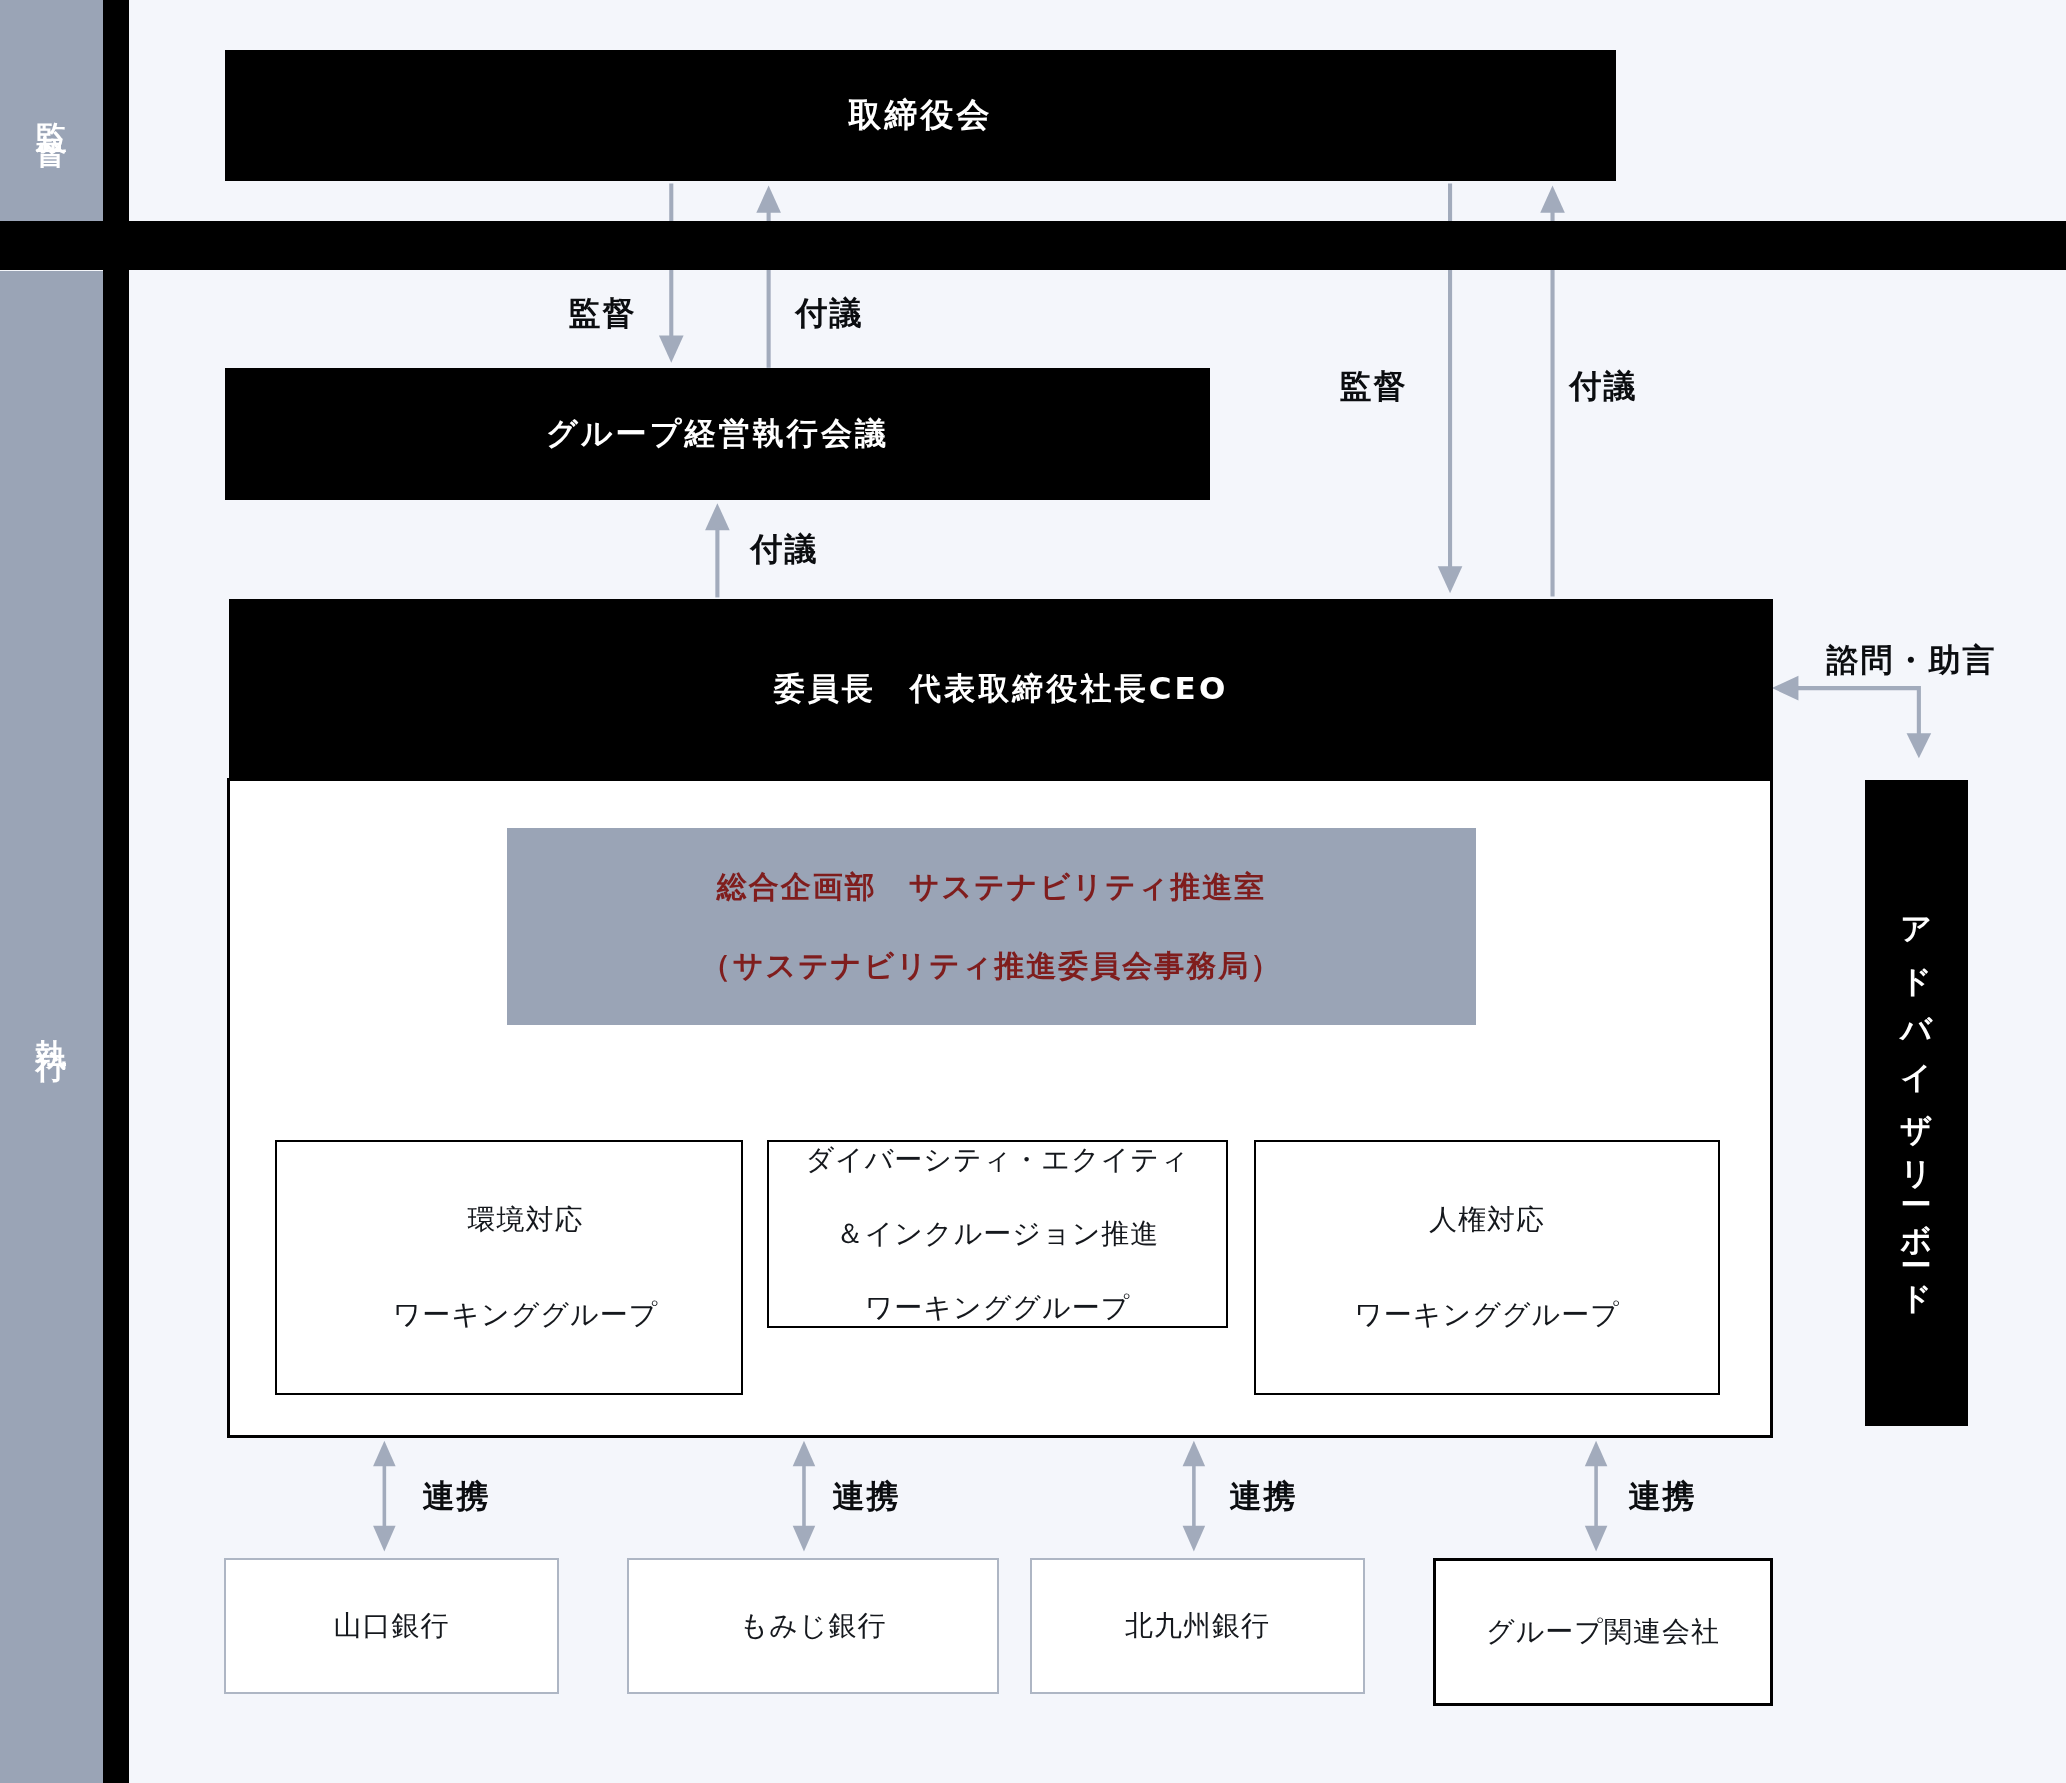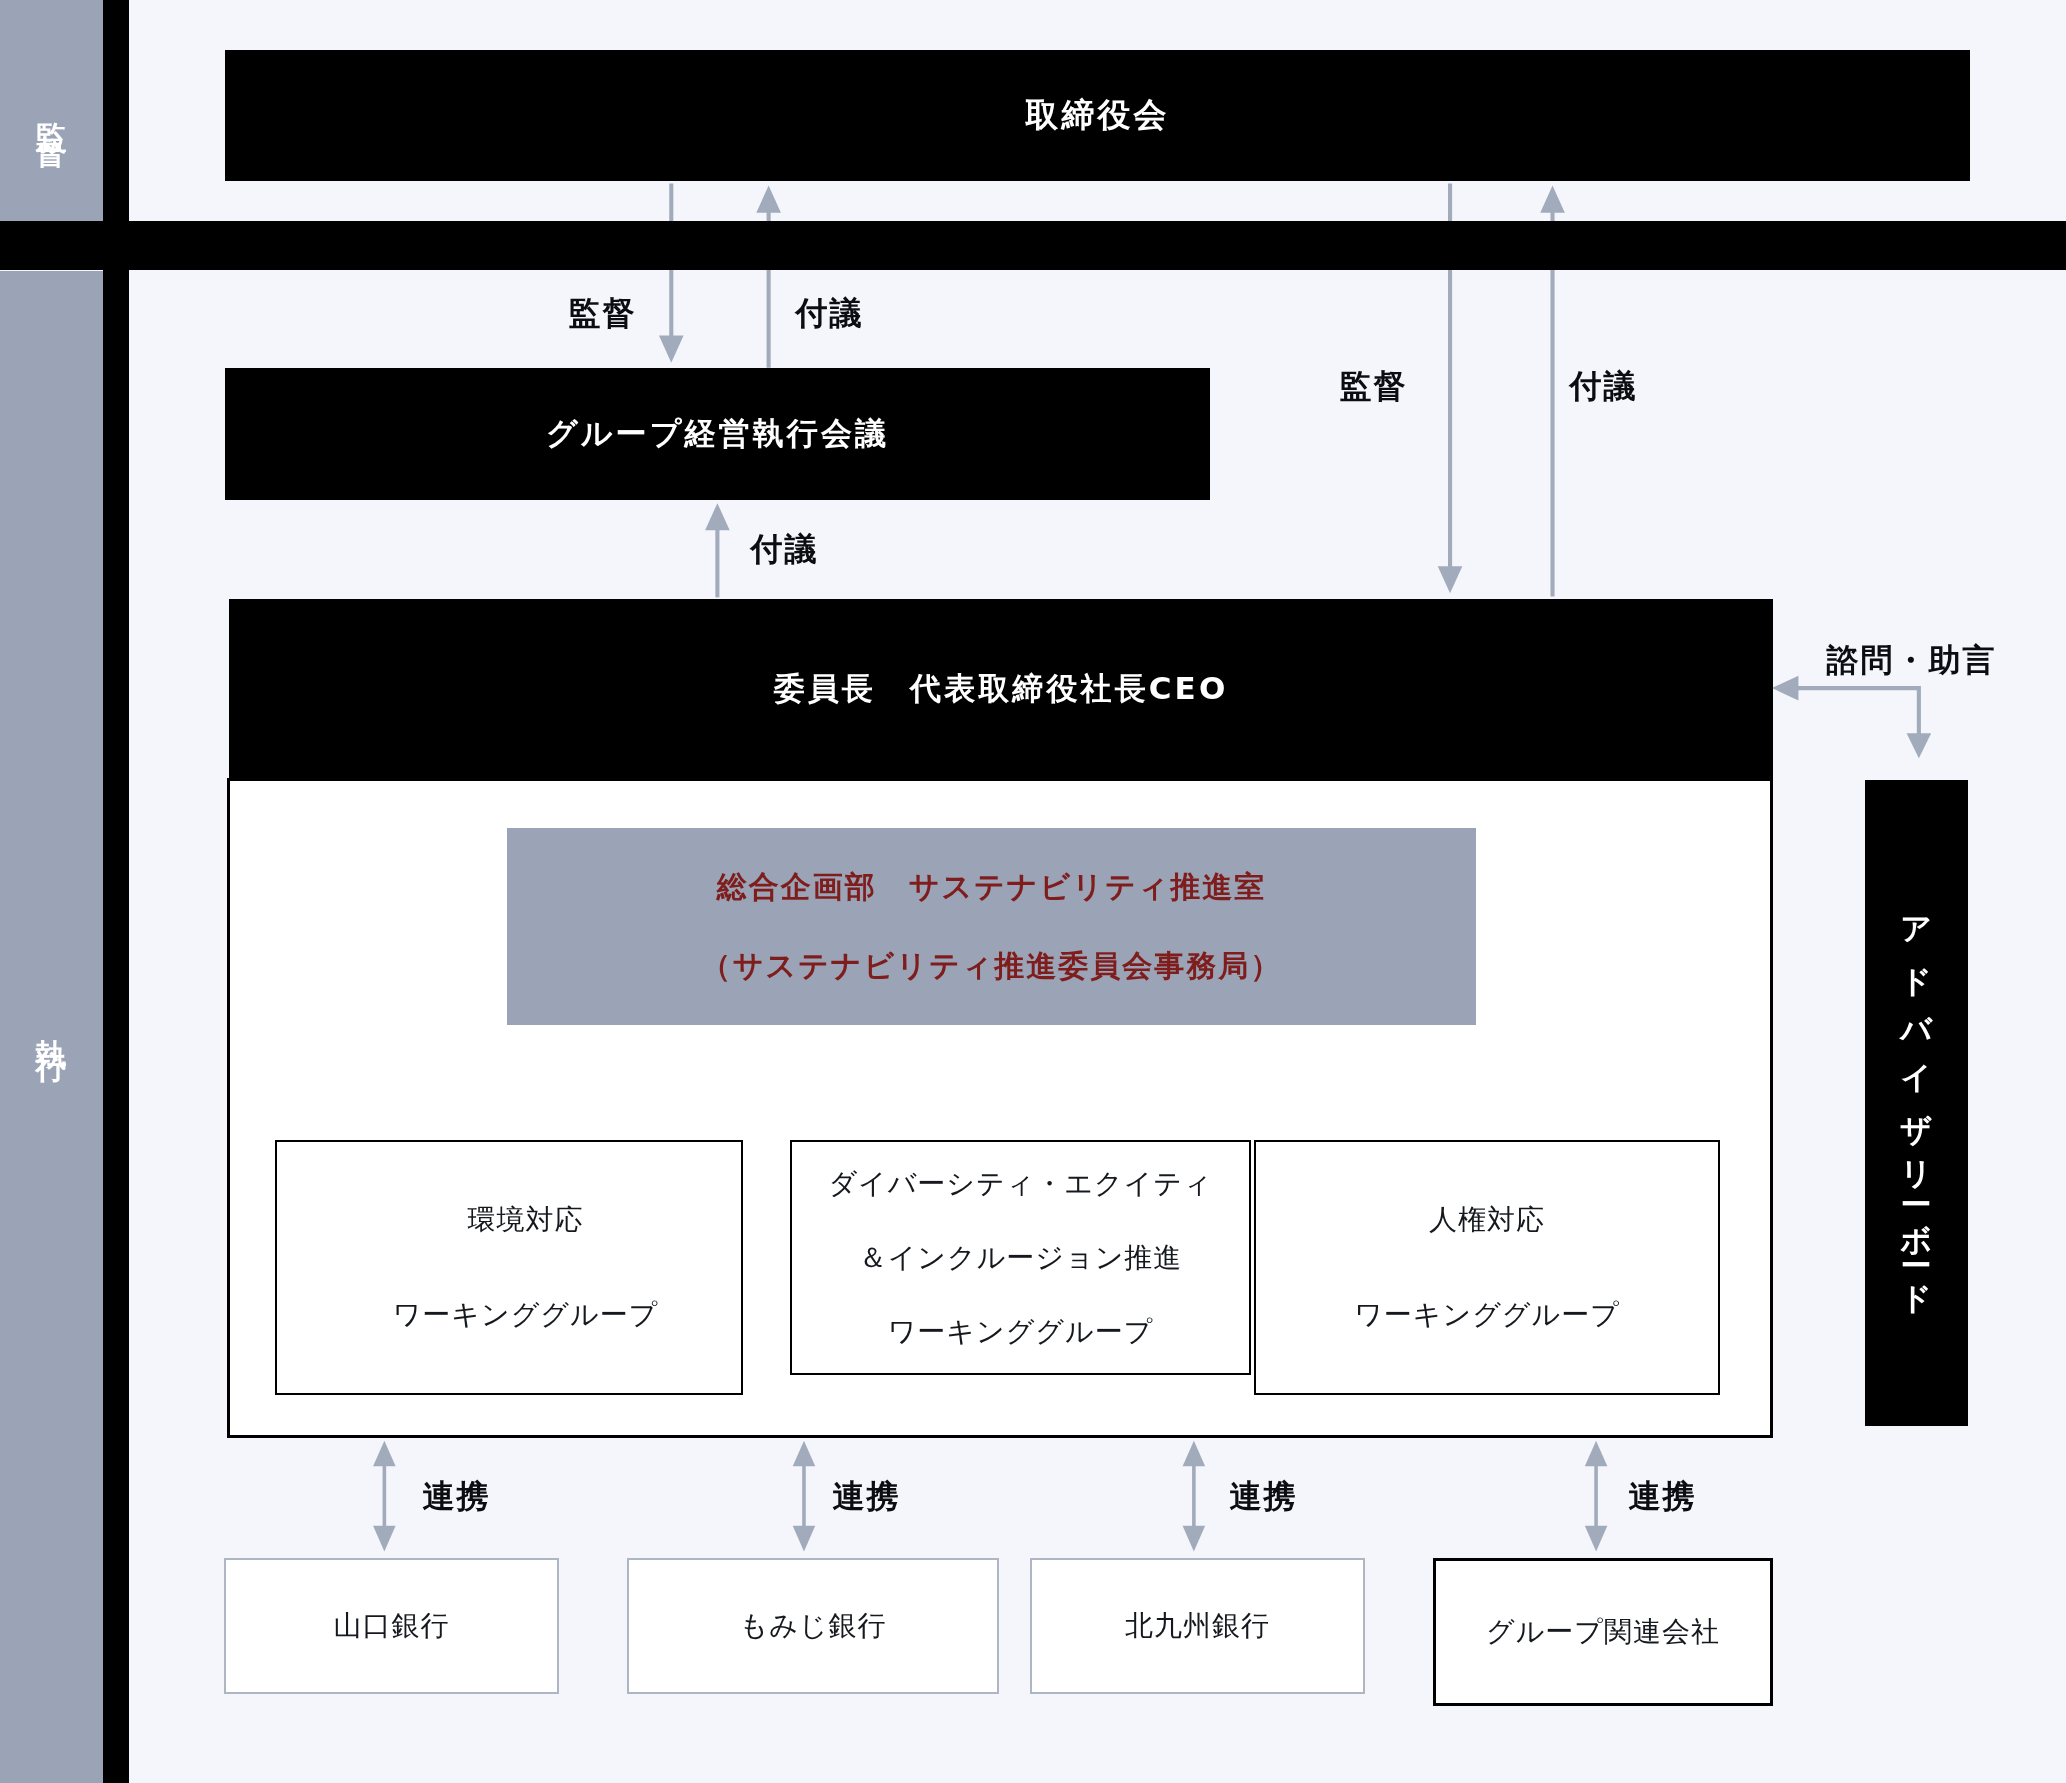--- a/index.html
+++ b/index.html
@@ -113,21 +113,21 @@
 
 <div class="abs sidebar lvl" style="left:0;top:0;width:103px;height:221px;">
   <span class="vtext">監督</span>
 </div>
 <div class="abs sidebar lvl" style="left:0;top:271px;width:103px;height:1513px;">
   <span class="vtext">執行</span>
 </div>
 <div class="abs lvl" style="left:103px;top:0;width:26px;height:1783px;background:#000;"></div>
 <div class="abs lvl" style="left:0;top:221px;width:2066px;height:49px;background:#000;"></div>
 
-<div class="abs blackbox lvl" style="left:225px;top:50px;width:1745px;height:131px;font-size:33px;">
+<div class="abs blackbox lvl" style="left:225px;top:50px;width:1391px;height:131px;font-size:33px;">
   <span>取締役会</span>
 </div>
 
 <div class="abs blackbox lvl" style="left:225px;top:368px;width:985px;height:132px;">
   <span>グループ経営執行会議</span>
 </div>
 
 <div class="abs blackbox lvl" style="left:229px;top:599px;width:1544px;height:179px;gap:37px;">
   <span>委員長　代表取締役社長CEO</span>
 </div>
@@ -136,21 +136,21 @@
 
 <div class="abs grayoffice lvl" style="left:507px;top:828px;width:969px;height:197px;">
   <span>総合企画部　サステナビリティ推進室</span>
   <span>（サステナビリティ推進委員会事務局）</span>
 </div>
 
 <div class="abs wg gap2 lvl" style="left:275px;top:1140px;width:468px;height:255px;padding-left:33px;">
   <span>環境対応</span>
   <span>ワーキンググループ</span>
 </div>
-<div class="abs wg gap3 lvl" style="left:767px;top:1140px;width:461px;height:235px;margin-left:23px;">
+<div class="abs wg gap3 lvl" style="left:767px;top:1140px;width:461px;height:188px;">
   <span>ダイバーシティ・エクイティ</span>
   <span>＆インクルージョン推進</span>
   <span>ワーキンググループ</span>
 </div>
 <div class="abs wg gap2 lvl" style="left:1254px;top:1140px;width:466px;height:255px;">
   <span>人権対応</span>
   <span>ワーキンググループ</span>
 </div>
 
 <div class="abs advisory lvl" style="left:1865px;top:780px;width:103px;height:646px;">

